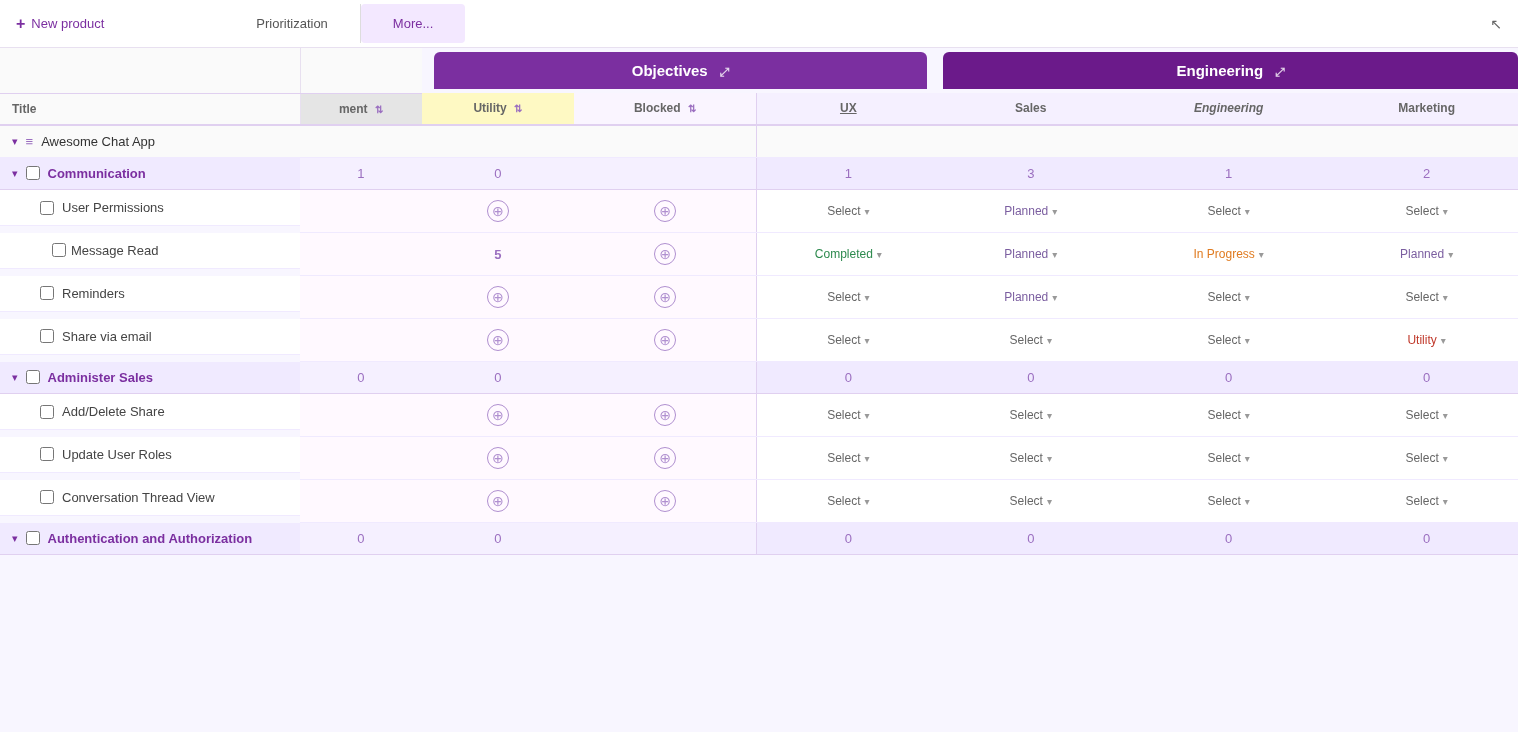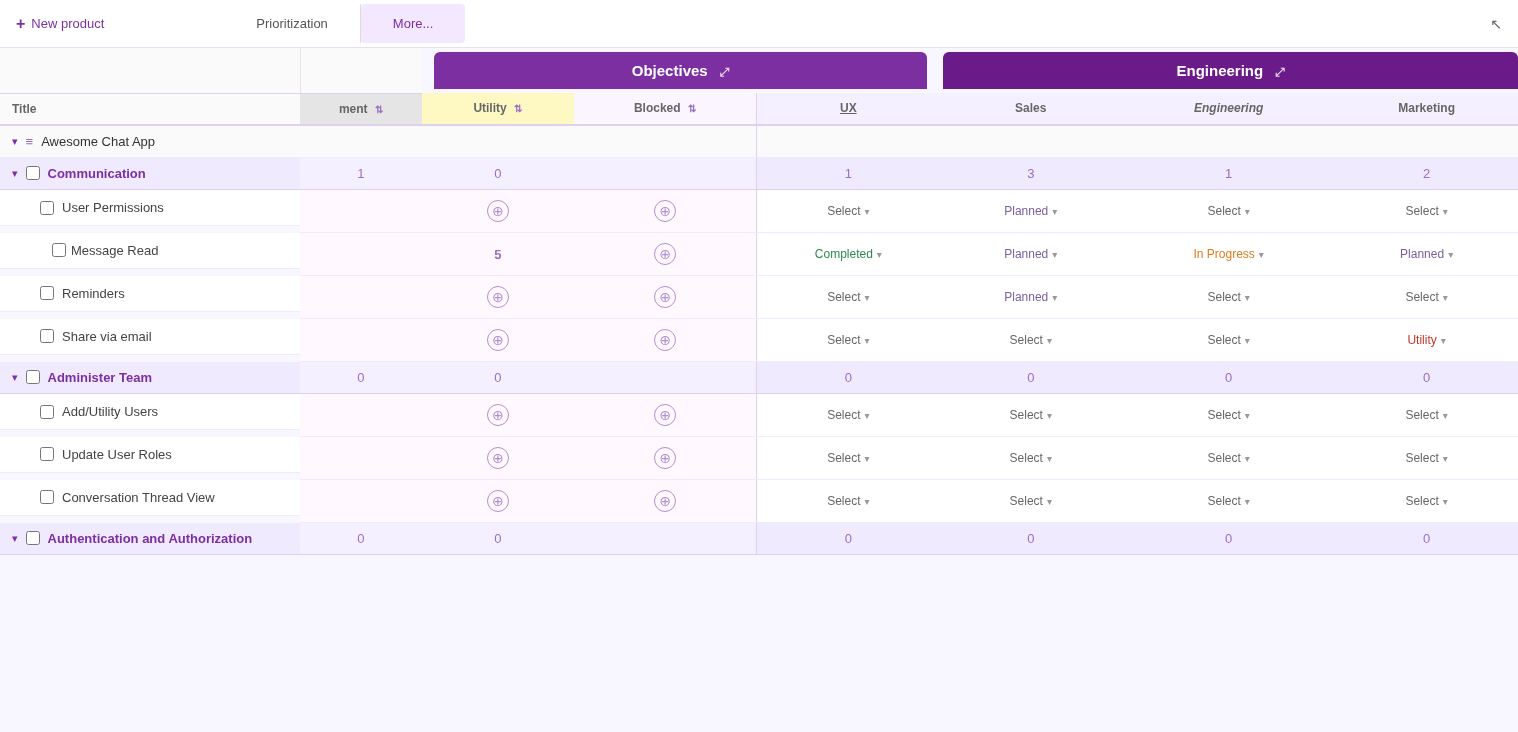--- a/index.html
+++ b/index.html
@@ -364,36 +364,36 @@
             <span class="chevron">▾</span>
           </span>
         </td>
       </tr>
 
       <tr class="group-row">
         <td class="title-col">
           <div class="group-title-wrapper">
             <button class="chevron-btn">▾</button>
             <input type="checkbox" class="checkbox" style="">
-            <span>Administer Team</span>
+            <span>Administer Sales</span>
           </div>
         </td>
         <td class="number-cell" style="background:#f5f0ff; text-align:center; color:#9b6fc0;">0</td>
         <td class="number-cell" style="background:#f5f0ff; text-align:center; color:#9b6fc0;">0</td>
         <td class="number-cell" style="background:#f5f0ff; text-align:center; color:#9b6fc0;"></td>
         <td class="number-cell" style="background:#f0eaff; text-align:center; color:#9b6fc0; border-left:1px solid #e0d0f0;">0</td>
         <td class="number-cell" style="background:#f0eaff; text-align:center; color:#9b6fc0;">0</td>
         <td class="number-cell" style="background:#f0eaff; text-align:center; color:#9b6fc0;">0</td>
         <td class="number-cell" style="background:#f0eaff; text-align:center; color:#9b6fc0;">0</td>
       </tr>
 
       <tr class="data-row">
         <td class="title-col" style="padding-left:40px; display:flex; align-items:center; gap:8px;">
           <input type="checkbox" class="checkbox" style="">
-          <span>Add/Utility Users</span>
+          <span>Add/Delete Share</span>
         </td>
         <td style="text-align:center; background:#fff9ff;"></td>
         <td class="add-cell" style="background:#fff9ff;">
           <button class="add-btn">⊕</button>
         </td>
         <td class="add-cell" style="background:#fff9ff;">
           <button class="add-btn">⊕</button>
         </td>
         <td style="text-align:center; border-left:1px solid #e0d0f0;">
           <span class="select-dropdown status-badge">

